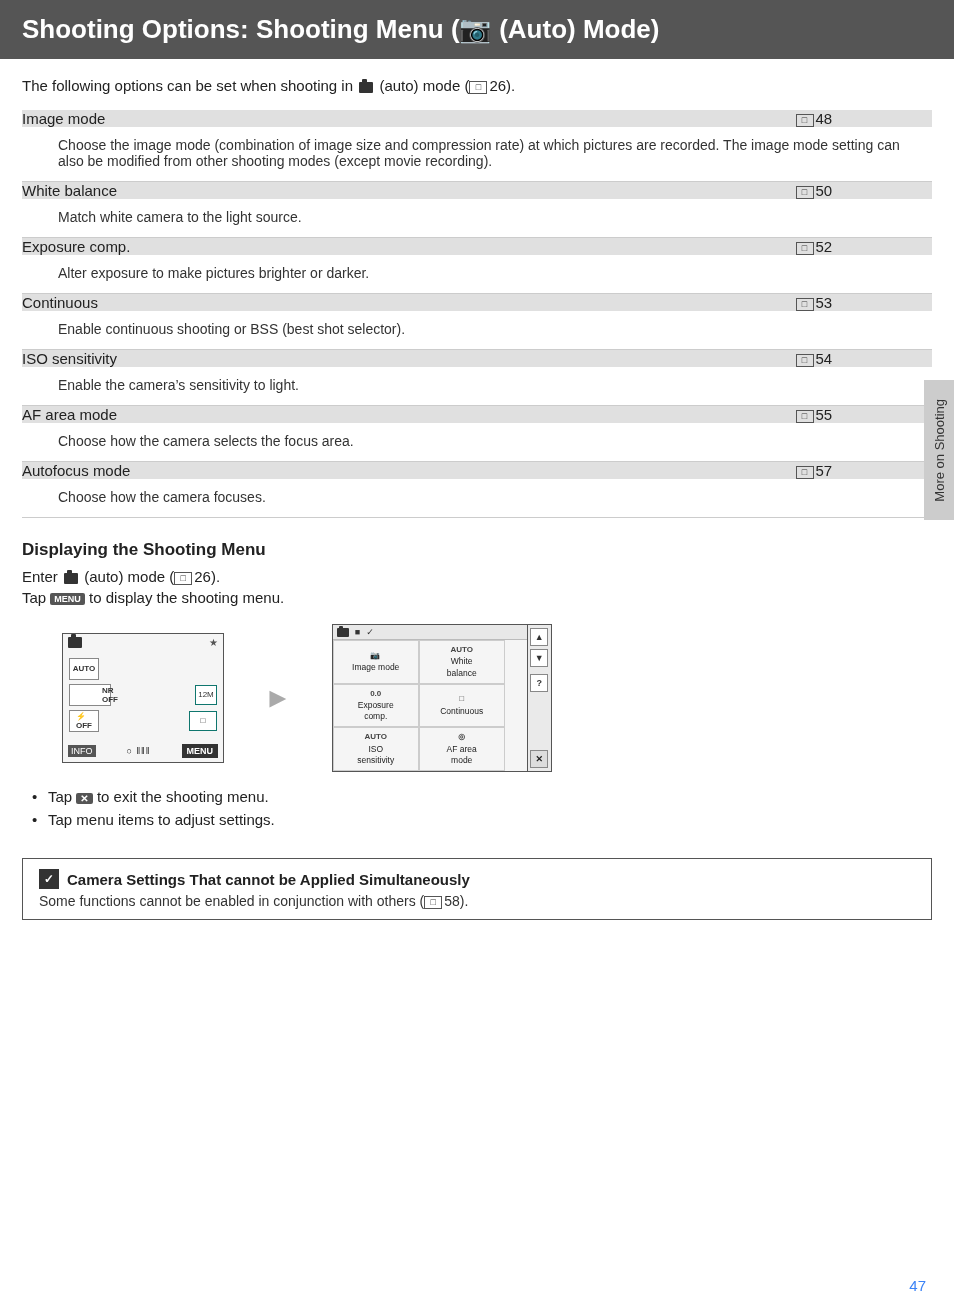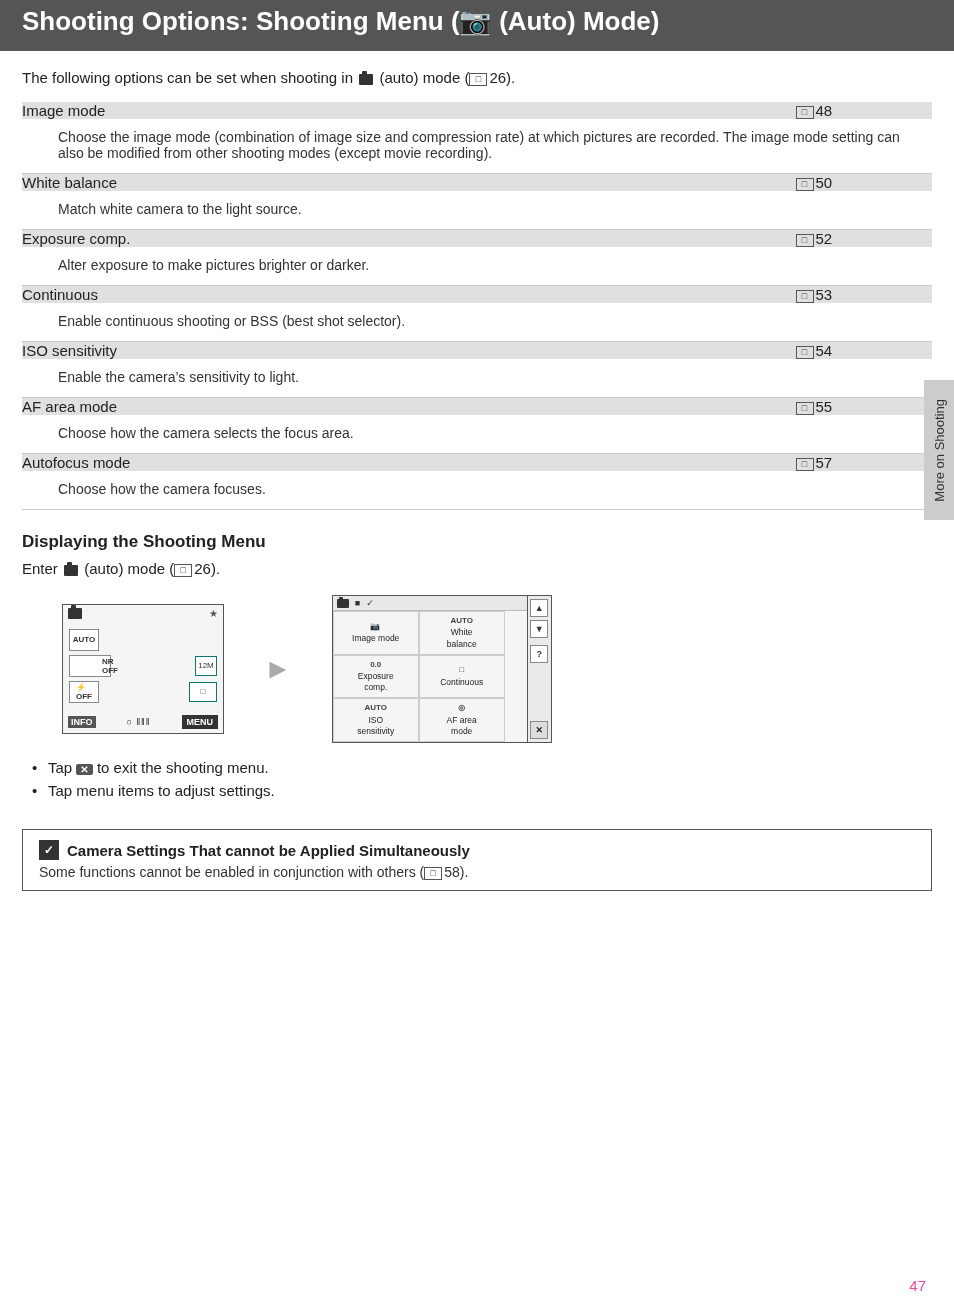--- a/index.html
+++ b/index.html
@@ -9,21 +9,21 @@
       background: #ffffff;
       font-family: Arial, Helvetica, sans-serif;
       font-size: 15px;
       color: #222;
       position: relative;
     }
 
     
     .page-header {
       background: #555555;
-      padding: 6px 22px 14px 22px;
+      padding: 14px 22px 14px 22px;
       margin-bottom: 18px;
     }
     .page-header h1 {
       color: #ffffff;
       font-size: 26px;
       font-weight: bold;
     }
 
     
     .content {
@@ -257,21 +257,21 @@
       font-size: 14px;
       color: #333;
     }
 
     
     .page-number {
       position: absolute;
       bottom: 20px;
       right: 28px;
       font-size: 15px;
-      color: #ec4899;
+      color: #3b82f6;
     }
 
     
     .side-tab {
       position: absolute;
       right: 0;
       top: 380px;
       width: 30px;
       height: 140px;
       background: #ccc;
@@ -406,20 +406,23 @@
     </table>
 
   <div>
     <p class="section-title">Displaying the Shooting Menu</p>
     <p class="section-text">
       Enter
       <span style="display:inline-block;width:14px;height:11px;background:#333;border-radius:1px;vertical-align:middle;margin:0 2px;position:relative;">
         <span style="position:absolute;top:-3px;left:3px;width:5px;height:3px;background:#333;border-radius:1px 1px 0 0;"></span>
       </span>
       (auto) mode (<span class="ref-icon">□</span>26).
+    </p>
+    <p class="section-text">
+      Tap <span class="menu-icon-inline">MENU</span> to display the shooting menu.
     </p>
 
     <div class="screens-container">
 
       <div class="camera-screen-left">
         <div class="cs-left-top">
           <div style="width:14px;height:11px;background:#333;border-radius:1px;position:relative;">
             <span style="position:absolute;top:-3px;left:3px;width:5px;height:3px;background:#333;border-radius:1px 1px 0 0;"></span>
           </div>
           <span style="font-size:10px;color:#555;">★</span>
@@ -436,21 +439,21 @@
               </div>
           </div>
           <div class="cs-icon-row">
             <div class="icon-box" style="font-size:8px;">⚡<br>OFF</div>
             <div style="margin-left:auto;display:flex;gap:2px;">
               <div class="icon-box-sm" style="font-size:8px;width:28px;">□</div>
             </div>
           </div>
         </div>
         <div class="cs-left-bottom">
-          <span style="background:#555;color:#fff;font-size:9px;font-weight:bold;padding:1px 3px;">INFO</span>
+          <span style="background:#555;color:#fff;font-size:9px;font-weight:normal;padding:1px 3px;">INFO</span>
           <span style="font-size:9px;letter-spacing:1px;">○ ‖‖‖</span>
           <span class="menu-btn">MENU</span>
         </div>
       </div>
 
       <div class="arrow-right">►</div>
 
       <div style="position:relative;width:220px;height:148px;">
         <div class="camera-screen-right" style="width:196px;height:148px;">
 

